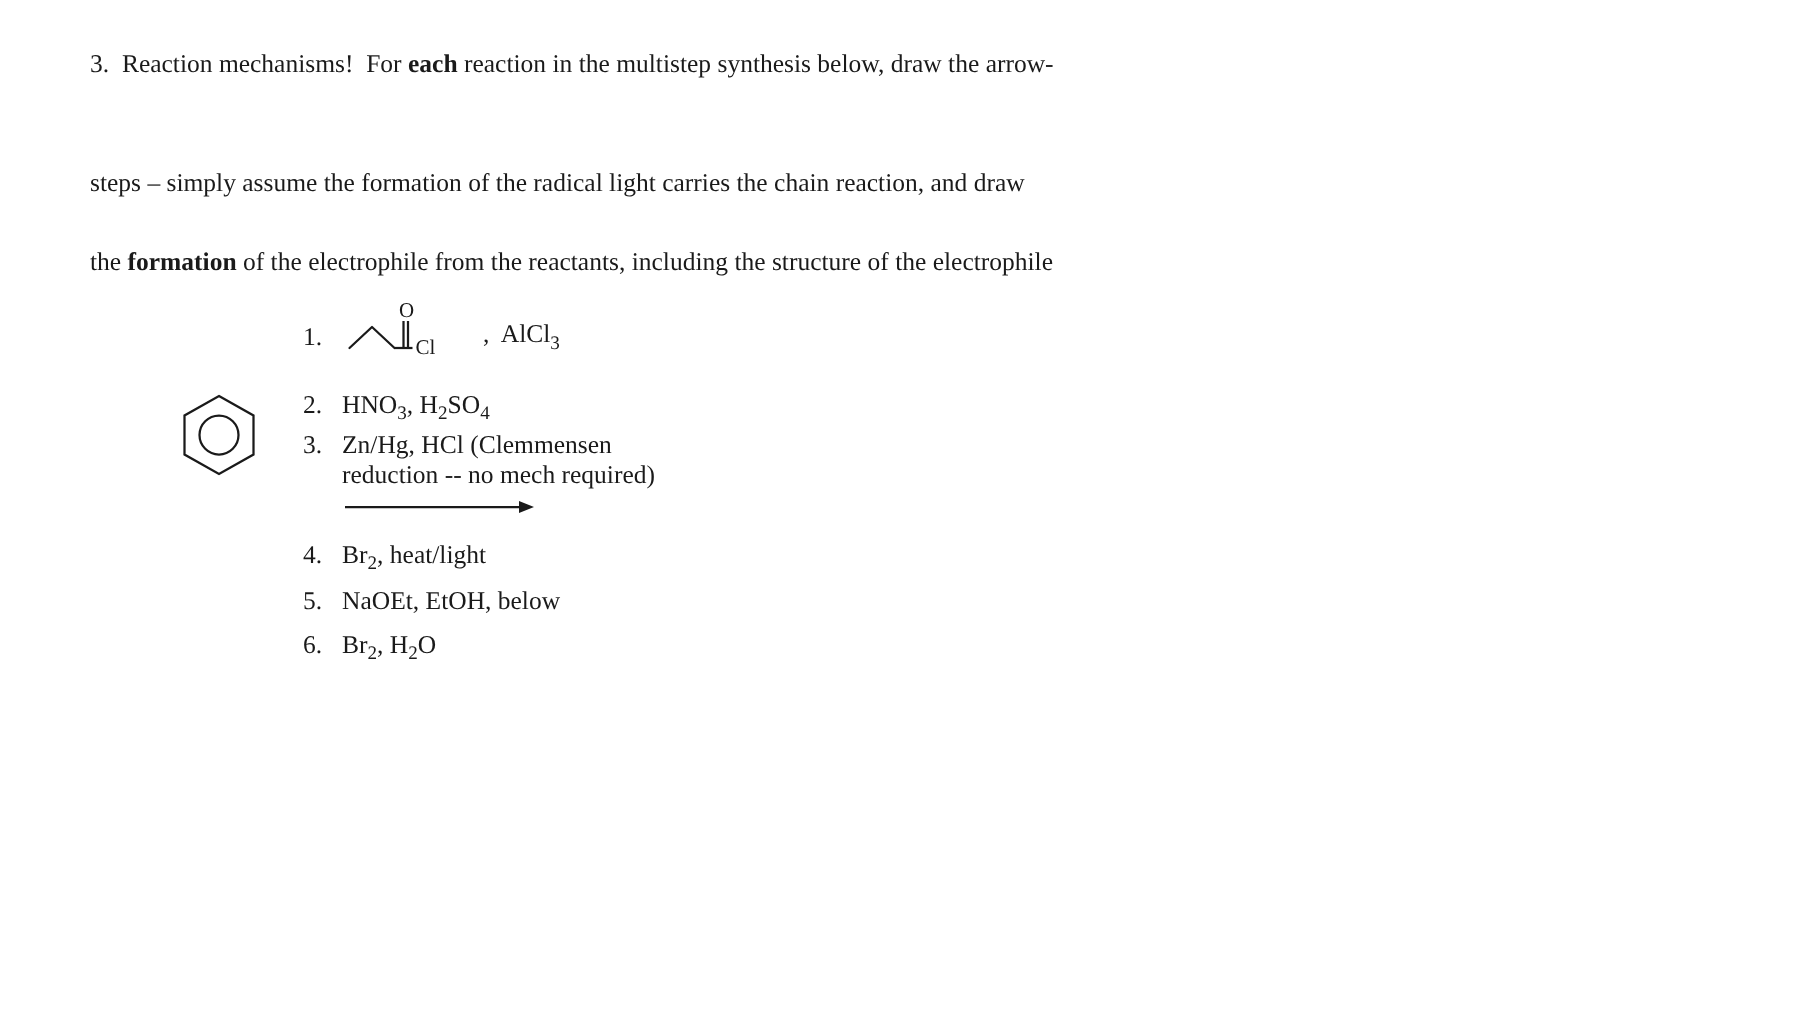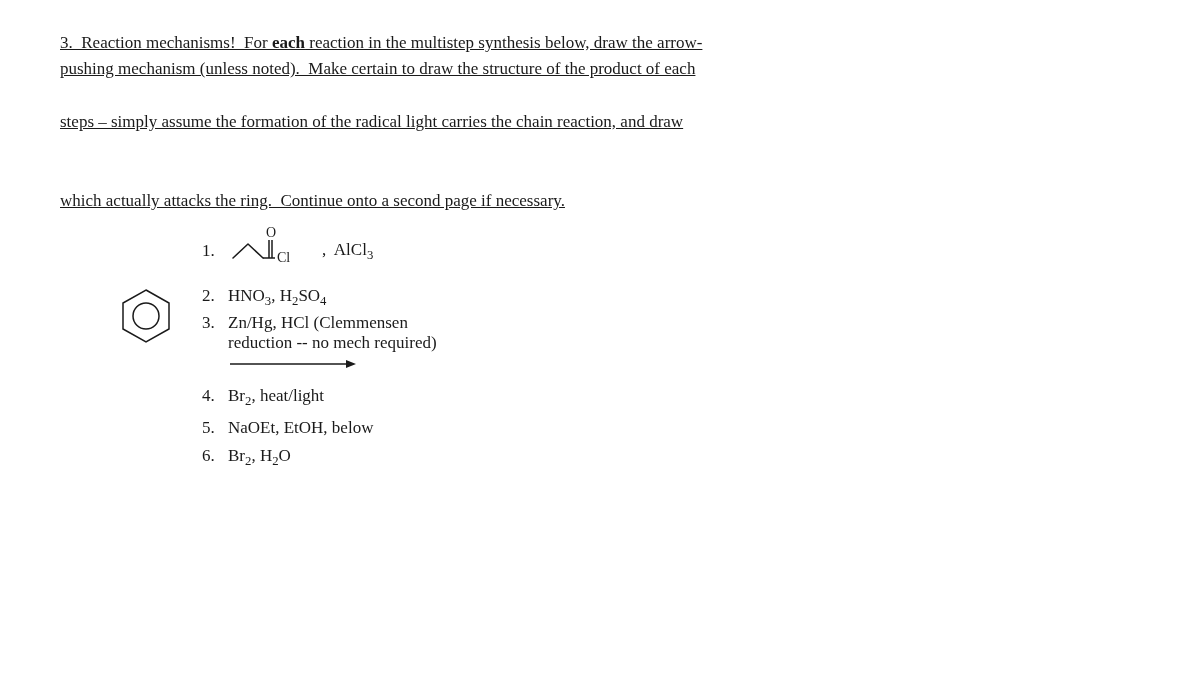--- a/index.html
+++ b/index.html
@@ -22,21 +22,20 @@
       padding: 30px 60px 30px 60px;
     }
 
     .question-text {
       line-height: 1.55;
       max-width: 1060px;
     }
 
     .question-text p {
       margin-bottom: 0;
-      text-decoration: underline;
     }
 
     .reactions-area {
       display: flex;
       flex-direction: row;
       align-items: flex-start;
       margin-top: 12px;
       margin-left: 60px;
     }
 
@@ -65,26 +64,25 @@
     }
   </style>
 </head>
 <body>
 
 <div class="page">
 
   <div class="question-text">
     <p>
       <span>3.&nbsp; Reaction mechanisms!&nbsp; For <span class="bold">each</span> reaction in the multistep synthesis below, draw the arrow-</span><br>
-      <span>pushing mechanism (unless noted).&nbsp; Make certain to draw the structure of the product of each</span><br>
+      <br>
       <br>
       <span>steps – simply assume the formation of the radical light carries the chain reaction, and draw</span><br>
       <br>
-      <br>
-      <span>which actually attacks the ring.&nbsp; Continue onto a second page if necessary.</span>
+      <span>the <span class="bold">formation</span> of the electrophile from the reactants, including the structure of the electrophile</span><br>
     </p>
   </div>
 
   <div class="reactions-area">
 
     <div style="margin-top: 60px; margin-right: 10px;">
       <svg width="52" height="58" viewBox="0 0 52 58" xmlns="http://www.w3.org/2000/svg">
 
         <polygon points="26,4 49,17 49,43 26,56 3,43 3,17" fill="none" stroke="#1a1a1a" stroke-width="1.5"></polygon>
 

